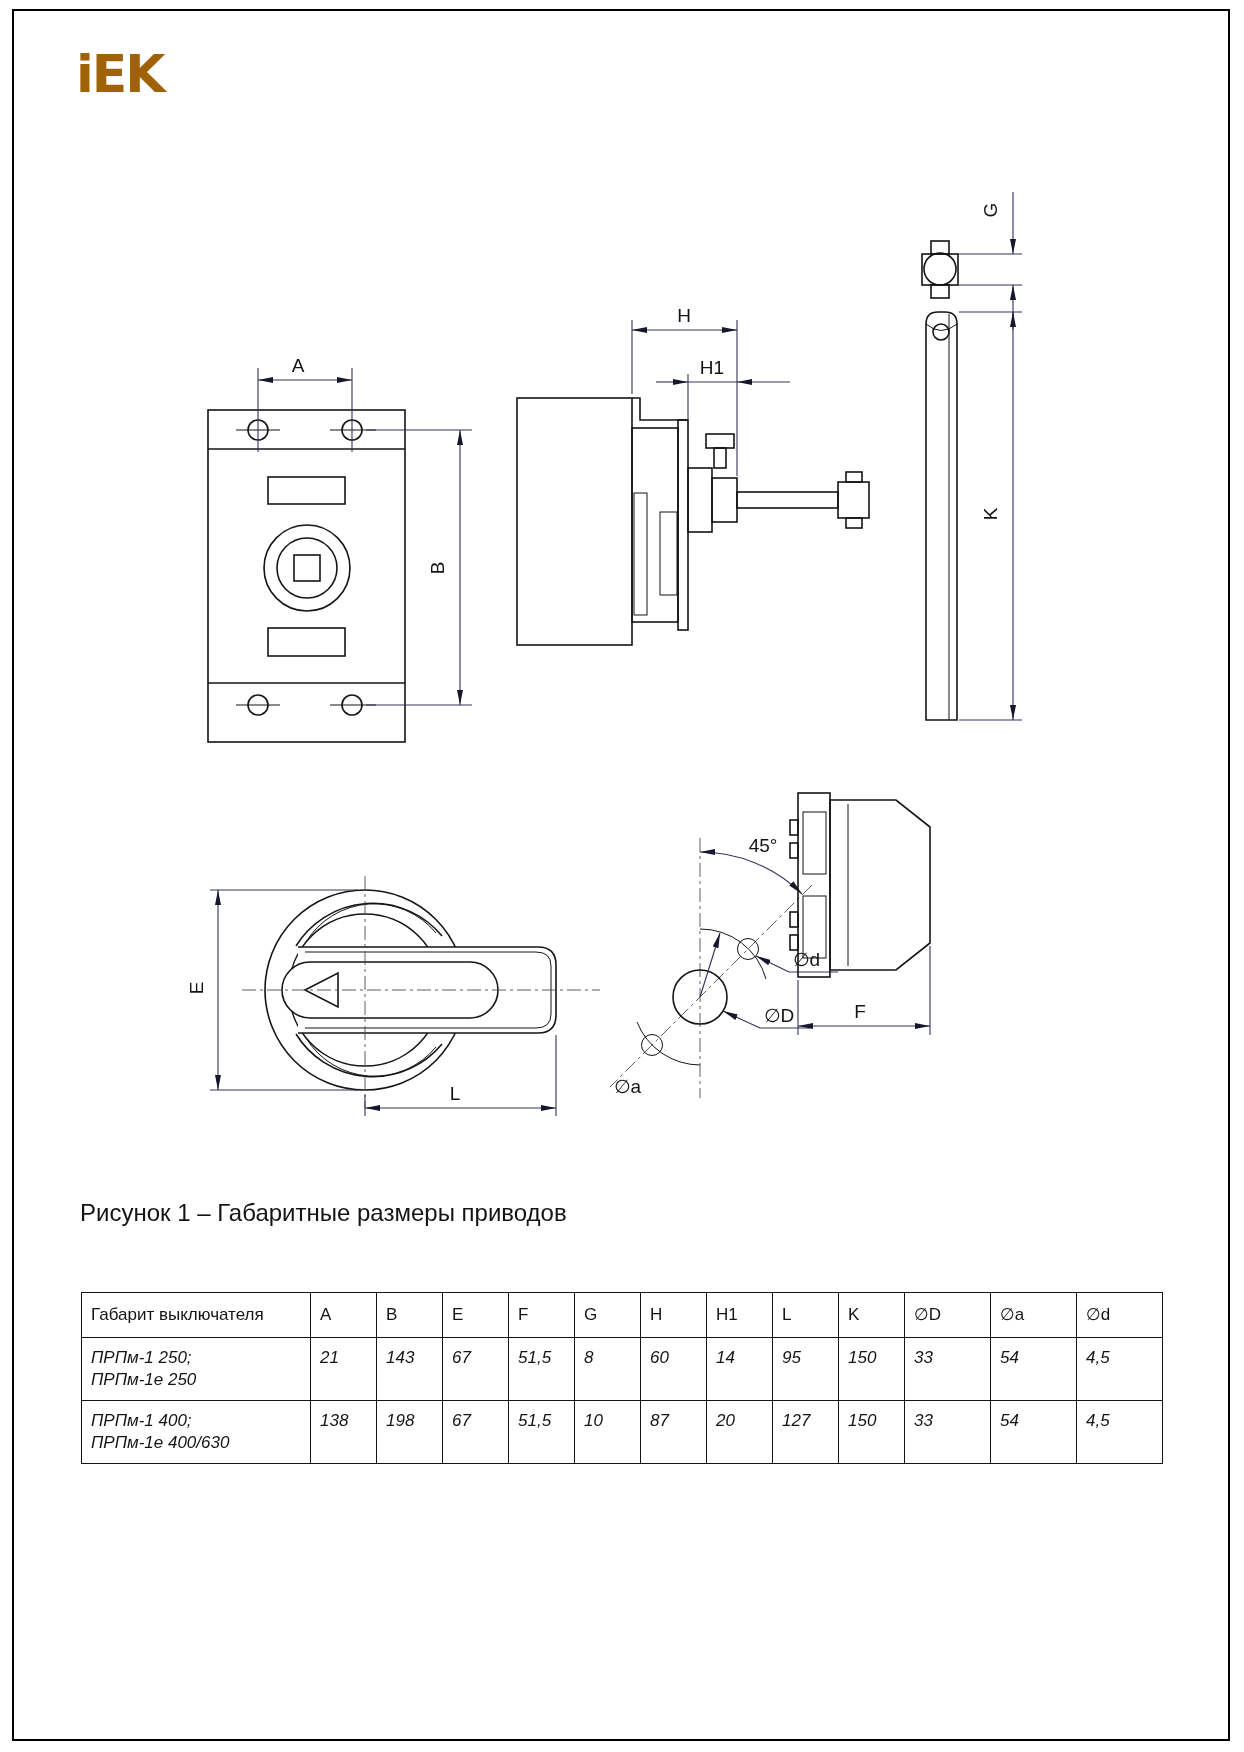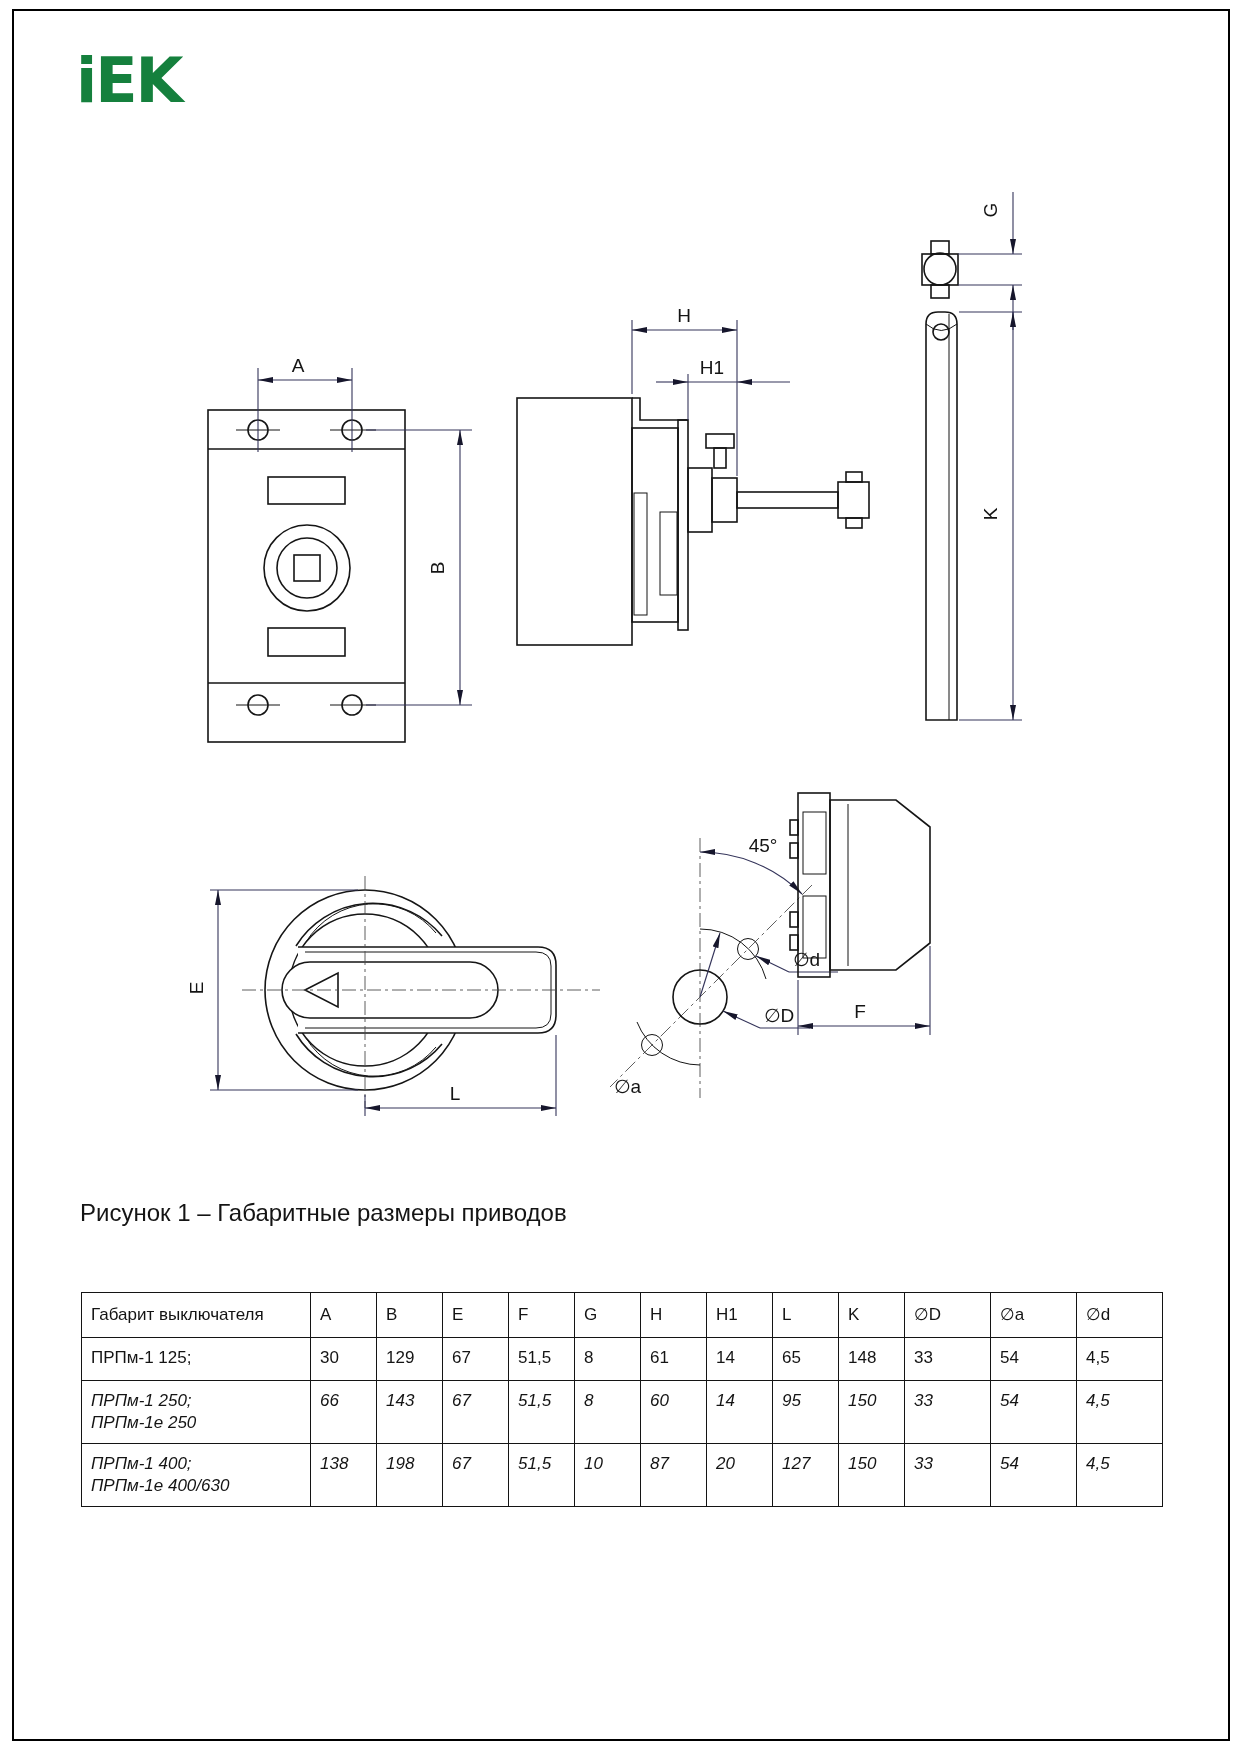--- a/index.html
+++ b/index.html
@@ -8,21 +8,21 @@
     background:#ffffff; color:#141414;
     font-family:"Liberation Sans","DejaVu Sans",sans-serif;
   }
   .frame {
     position:absolute; left:12px; top:9px; width:1218px; height:1732px;
     border:2px solid #000; box-sizing:border-box;
   }
   .logo {
     position:absolute; left:76px; top:44px;
     font-family:"DejaVu Sans","Liberation Sans",sans-serif;
-    font-size:62px; font-weight:bold; letter-spacing:-2px; color:#15803d;
+    font-size:52px; font-weight:bold; letter-spacing:-2px; color:#a16207;
   }
   svg.draw { position:absolute; left:0; top:0; }
   .part      { stroke:#151515; stroke-width:1.6; fill:none; }
   .partw     { stroke:#151515; stroke-width:1.6; fill:#ffffff; }
   .thin      { stroke:#151515; stroke-width:1;   fill:none; }
   .dim       { stroke:#34345a; stroke-width:1.1; fill:none; }
   .cl        { stroke:#4d4d4d; stroke-width:0.9; fill:none; stroke-dasharray:14 4 3 4; }
   text.dtxt  { fill:#141414; font-size:19px; font-family:"Liberation Sans","DejaVu Sans",sans-serif; }
   .caption { position:absolute; left:80px; top:1199px; font-size:24px; }
   table.dims { position:absolute; left:81px; top:1292px; border-collapse:collapse; table-layout:fixed;border-radius:21px; }
@@ -224,38 +224,23 @@
         <th>H</th>
         <th>H1</th>
         <th>L</th>
         <th>K</th>
         <th>∅D</th>
         <th>∅a</th>
         <th>∅d</th>
       </tr>
   </thead>
   <tbody id="tbody">
-      <tr class="row-single">
-        <td>ПРПм-1 125;</td>
-        <td>30</td>
-        <td>129</td>
-        <td>67</td>
-        <td>51,5</td>
-        <td>8</td>
-        <td>61</td>
-        <td>14</td>
-        <td>65</td>
-        <td>148</td>
-        <td>33</td>
-        <td>54</td>
-        <td>4,5</td>
-      </tr>
       <tr class="row-double">
         <td>ПРПм-1 250;<br>ПРПм-1е 250</td>
-        <td>66</td>
+        <td>21</td>
         <td>143</td>
         <td>67</td>
         <td>51,5</td>
         <td>8</td>
         <td>60</td>
         <td>14</td>
         <td>95</td>
         <td>150</td>
         <td>33</td>
         <td>54</td>

